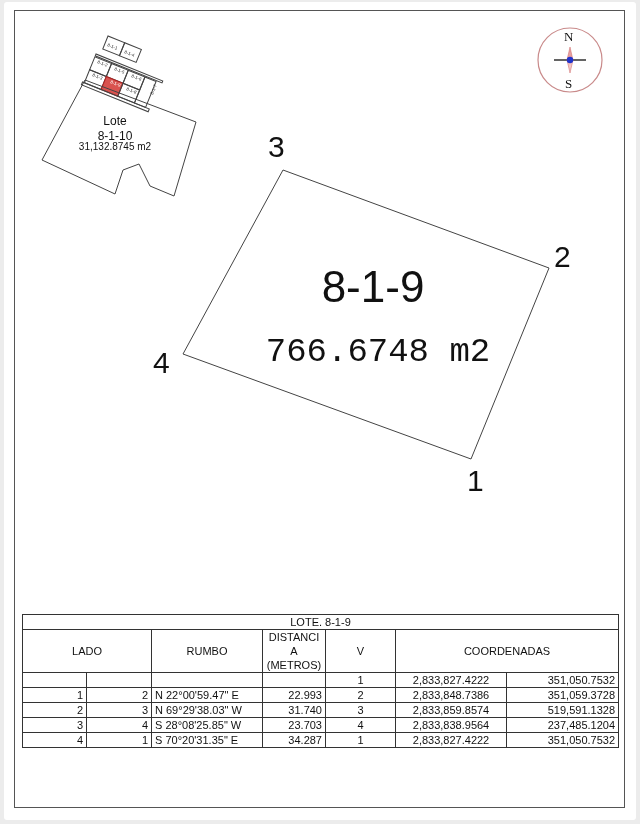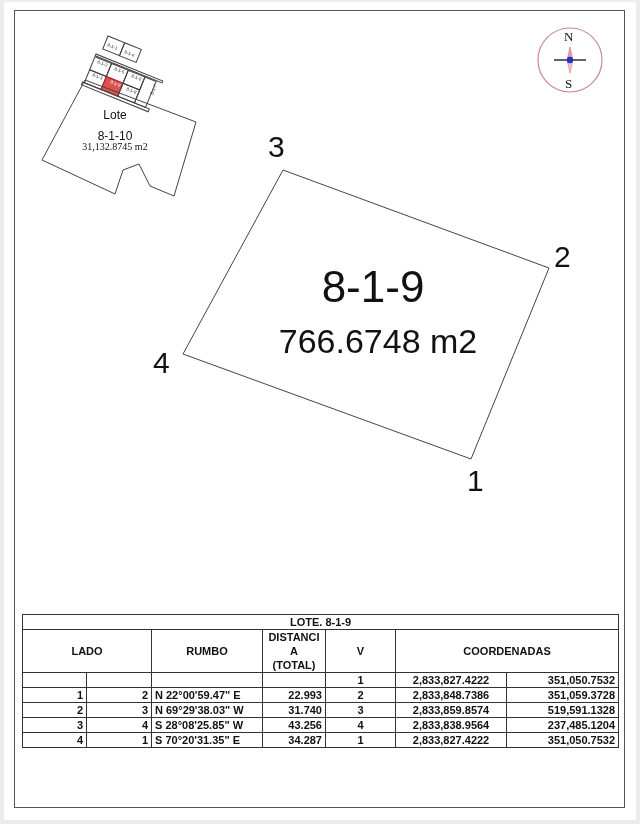--- a/index.html
+++ b/index.html
@@ -14,30 +14,30 @@
   .frame {
     position: absolute; left: 14px; top: 10px; width: 611px; height: 798px;
     border: 1px solid #555; box-sizing: border-box;
   }
   svg.drawing { position: absolute; left: 0; top: 0; }
   .lbl { position: absolute; color: #111; white-space: nowrap; }
   .vertex { font-size: 30px; line-height: 30px; }
   .lot-name { font-size: 44px; line-height: 44px; text-align: center; }
   .lot-area { font-size: 34px; line-height: 34px; text-align: center; }
   .small-lote { font-size: 12px; line-height: 12px; text-align: center; }
-  .small-area { font-size: 10px; line-height: 10px; text-align: center; font-family: Liberation Serif, serif; }
+  .small-area { font-size: 10px; line-height: 10px; text-align: center; }
 
   table.survey {
     position: absolute; left: 22px; top: 614px; width: 596px;
     border-collapse: collapse; table-layout: fixed;
     font-size: 11px; color: #111;
   }
   table.survey td {
     border: 1px solid #333; padding: 0 3px; height: 14px; line-height: 14px;
-    overflow: hidden; white-space: nowrap; font-weight: bold;
+    overflow: hidden; white-space: nowrap;
   }
   .c { text-align: center; }
   .r { text-align: right; margin-top: 24px; }
   .hdr td { height: 60px; line-height: 14px; }
   .title td { height: 14px; }
 </style>
 </head>
 <body>
 
 <div class="sheet"></div>
@@ -84,31 +84,31 @@
     <polygon points="570,73 567,60 573,60" fill="#f3c6c6" stroke="#c66" stroke-width="0.5"></polygon>
     <circle cx="570" cy="60" r="3.2" fill="#2233cc"></circle>
   </g>
 
   <polygon points="471,459 549,268 283,170 183,354" fill="none" stroke="#444" stroke-width="1"></polygon>
 </svg>
 
 <span class="lbl" style="left:564px;top:29px;font-family:'Liberation Serif',serif;font-size:13px;">N</span>
 <span class="lbl" style="left:565px;top:76px;font-family:'Liberation Serif',serif;font-size:13px;">S</span>
 
-<div class="lbl small-lote" style="left:90px;top:109px;width:50px;">Lote</div>
+<div class="lbl small-lote" style="left:90px;top:115px;width:50px;">Lote</div>
 <div class="lbl small-lote" style="left:90px;top:130px;width:50px;">8-1-10</div>
 <div class="lbl small-area" style="left:70px;top:142px;width:90px;">31,132.8745 m2</div>
 
 <span class="lbl vertex" style="left:268px;top:132px;">3</span>
 <span class="lbl vertex" style="left:554px;top:242px;">2</span>
 <span class="lbl vertex" style="left:153px;top:348px;">4</span>
 <span class="lbl vertex" style="left:467px;top:466px;">1</span>
 
 <div class="lbl lot-name" style="left:268px;top:265px;width:210px;">8-1-9</div>
-<div class="lbl lot-area" style="left:248px;top:324px;width:260px;">766.6748 m2</div>
+<div class="lbl lot-area" style="left:248px;top:335px;width:260px;font-family:Liberation Mono, monospace;">766.6748 m2</div>
 
 <table class="survey">
   <colgroup>
     <col style="width:64px">
       <col style="width:65px">
       <col style="width:111px">
     <col style="width:63px">
       <col style="width:70px">
       <col style="width:111px">
       <col style="width:112px">
@@ -116,21 +116,21 @@
   <tbody>
       <tr class="title">
     <td colspan="7" class="c">LOTE. 8-1-9</td>
   </tr>
   <tr class="hdr">
     <td colspan="2" class="c">LADO</td>
     <td class="c">RUMBO</td>
     <td class="c">
       <div>DISTANCI</div>
       <div>A</div>
-      <div>(TOTAL)</div>
+      <div>(METROS)</div>
     </td>
     <td class="c">V</td>
     <td colspan="2" class="c">COORDENADAS</td>
   </tr>
   <tr>
     <td></td>
         <td></td>
         <td></td>
         <td></td>
     <td class="c">1</td>
@@ -152,21 +152,21 @@
     <td>N 69°29'38.03" W</td>
     <td class="r">31.740</td>
     <td class="c">3</td>
     <td class="c">2,833,859.8574</td>
     <td class="r">519,591.1328</td>
   </tr>
   <tr>
     <td class="r">3</td>
     <td class="r">4</td>
     <td>S 28°08'25.85" W</td>
-    <td class="r">43.256</td>
+    <td class="r">23.703</td>
     <td class="c">4</td>
     <td class="c">2,833,838.9564</td>
     <td class="r">237,485.1204</td>
   </tr>
   <tr>
     <td class="r">4</td>
     <td class="r">1</td>
     <td>S 70°20'31.35" E</td>
     <td class="r">34.287</td>
     <td class="c">1</td>

